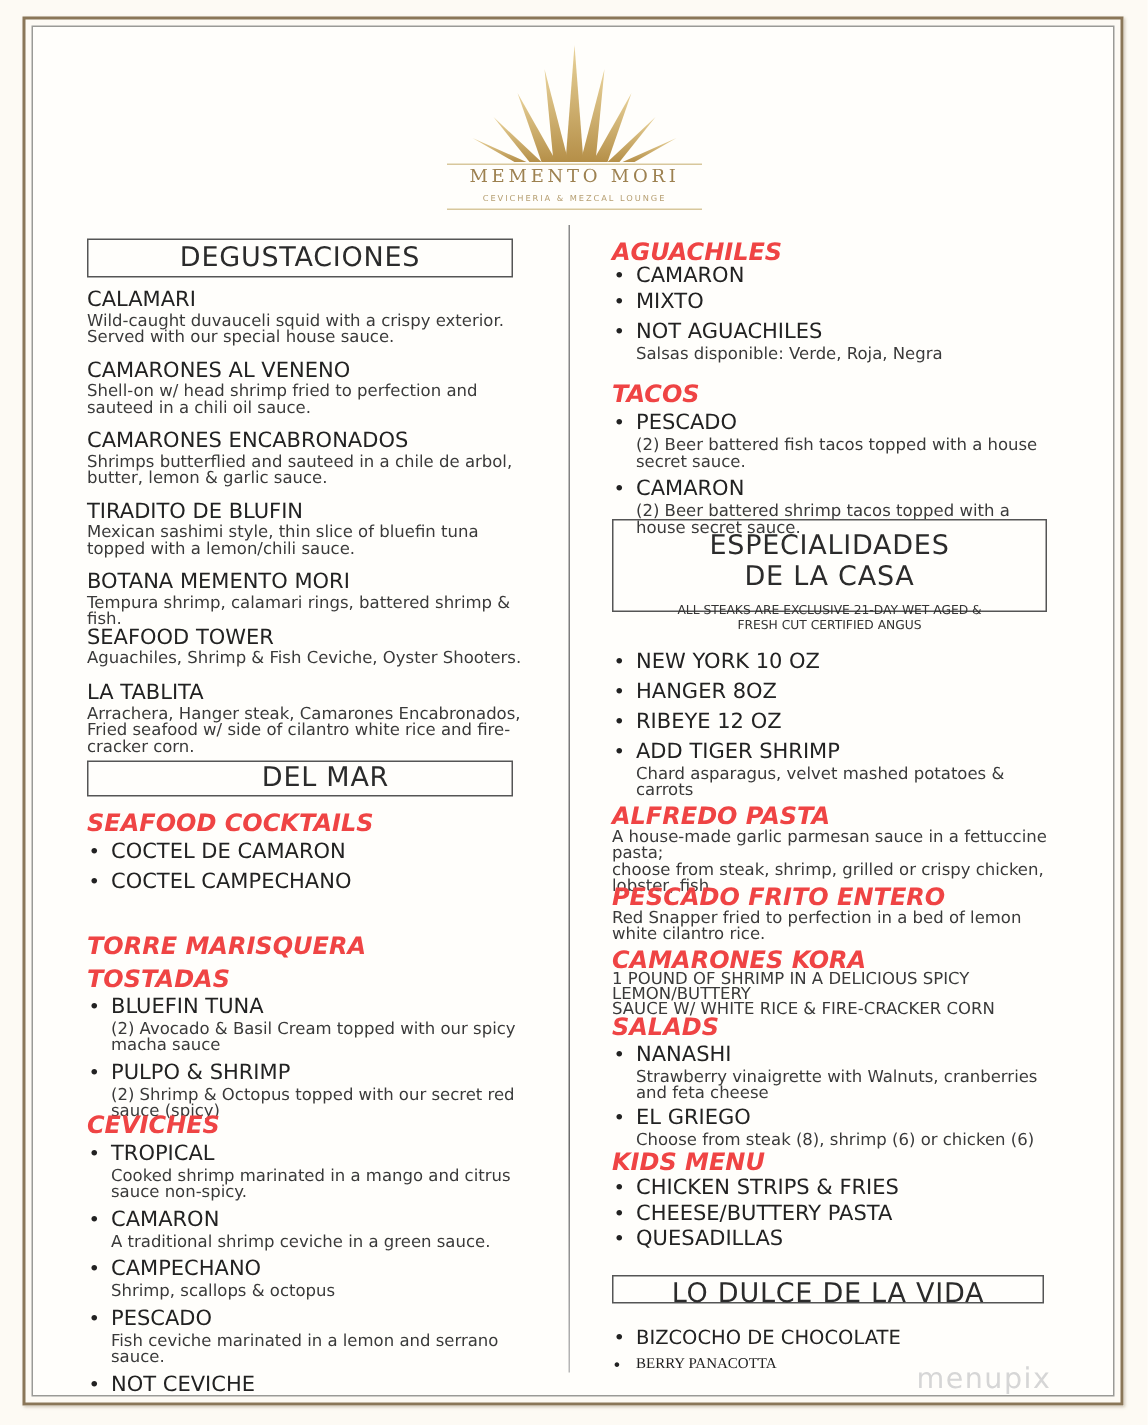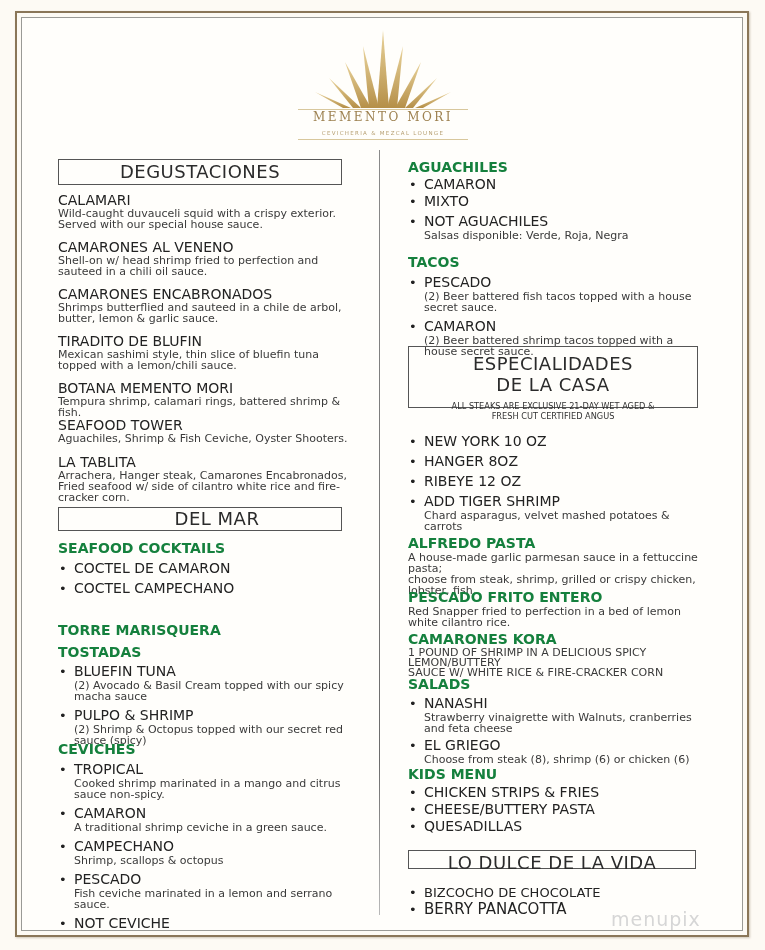--- a/index.html
+++ b/index.html
@@ -23,21 +23,21 @@
 
   
   .col { position:absolute; top:154px; }
   .col-left { left:58px; width:300px; }
   .col-right { left:408px; width:300px; }
 
   .boxed-title { border:1.4px solid #555; text-align:center; font-size:18px; letter-spacing:0.5px;
                  color:#2b2b2b; font-weight:normal; box-sizing:border-box; }
   .item-name { font-size:14px; color:#222; line-height:16px; }
   .item-desc { font-size:11px; color:#3a3a3a; line-height:11px; }
-  .cat { font-size:14px; font-weight:bold; color:#15803d; line-height:17px; }
+  .cat { font-size:16px; font-weight:bold; color:#ef4444; line-height:17px;font-style:italic; }
   .bullet { font-size:14px; line-height:17px; color:#222; padding-left:16px; position:relative; }
   .bullet::before { content:"•"; position:absolute; left:1px; top:0; font-size:13px; }
   .bullet .item-desc { margin-left:0; }
   .blk { position:absolute; left:0; width:300px; }
   .note { font-size:8.2px; text-align:center; line-height:10px; color:#333; }
 
   .watermark { position:absolute; left:611px; top:908px; font-size:19px; letter-spacing:1px;
                color:#d6d6d6; font-family:"DejaVu Sans", sans-serif; font-weight:normal; }
 </style>
 </head>
@@ -229,17 +229,17 @@
   <div class="blk" style="top:612px;">
     <div class="cat">KIDS MENU</div>
     <div class="bullet" style="margin-top:1px;">CHICKEN STRIPS &amp; FRIES</div>
     <div class="bullet">CHEESE/BUTTERY PASTA</div>
     <div class="bullet">QUESADILLAS</div>
   </div>
 
   <div class="blk boxed-title" style="top:696px;height:19px;width:288px;line-height:24px;">LO DULCE DE LA VIDA</div>
   <div class="blk" style="top:730px;">
     <div class="bullet" style="font-size:13px;line-height:17px;">BIZCOCHO DE CHOCOLATE</div>
-    <div class="bullet" style="font-size:15px;line-height:17px;">BERRY PANACOTTA</div>
+    <div class="bullet" style="font-size:10px;line-height:17px;font-family:Liberation Serif, serif;">BERRY PANACOTTA</div>
   </div>
 </div>
 
 <div class="watermark">menupix</div>
 
 </body></html>

